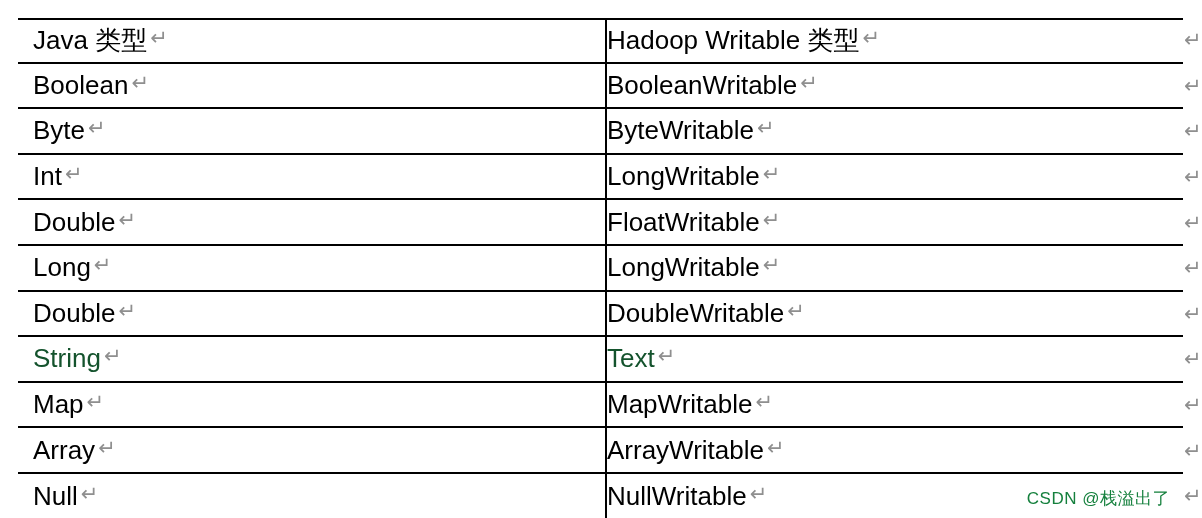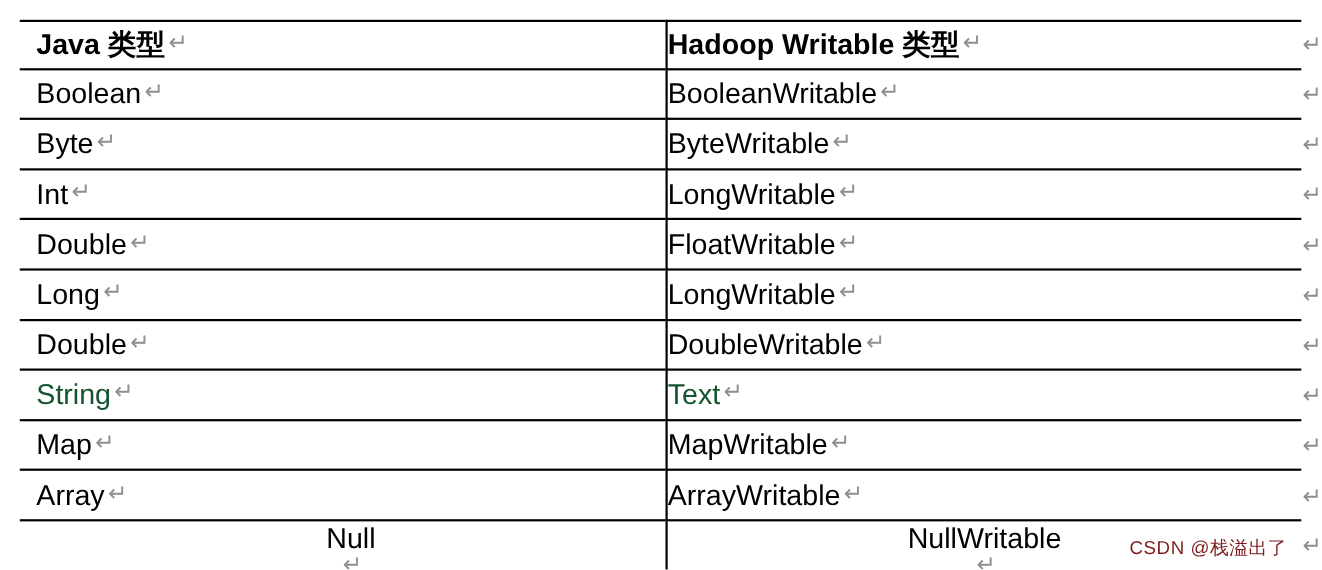--- a/index.html
+++ b/index.html
@@ -35,21 +35,20 @@
     display: flex;
     align-items: center;
     overflow: hidden;
     white-space: nowrap;
   }
   .tr.header-row .td {
     border-top: 2px solid #000000;
   }
   .tr.last-row .td {
     border-bottom: none;
-    flex-direction: column;
   }
   .col-java {
     width: 587px;
     padding-left: 15px;
   }
   .col-hadoop {
     width: 578px;
     border-left: 2px solid #000000;
   }
   .gutter {
@@ -58,21 +57,21 @@
     align-items: center;
     justify-content: flex-start;
     padding-left: 1px;
     box-sizing: border-box;
   }
   .cell-text {
     font-size: 26px;
     color: #000000;
   }
   .header-row .cell-text {
-    font-weight: bold;
+    font-weight: normal;
   }
   .red-row .cell-text {
     color: #14532d;
   }
   .mark {
     font-family: "DejaVu Sans", sans-serif;
     font-size: 21px;
     color: #8f8f8f;
     margin-left: 3px;
     position: relative;
@@ -81,21 +80,21 @@
   }
   .gutter .mark {
     margin-left: 0;
     top: 0;
   }
   .watermark {
     position: absolute;
     right: 32px;
     bottom: 8px;
     font-size: 17px;
-    color: #7f1d1d;
+    color: #15803d;
     letter-spacing: 0.5px;
     white-space: nowrap;
   }
 </style>
 </head>
 <body>
 
 <div id="screen">
 
   <div class="doc-table">

